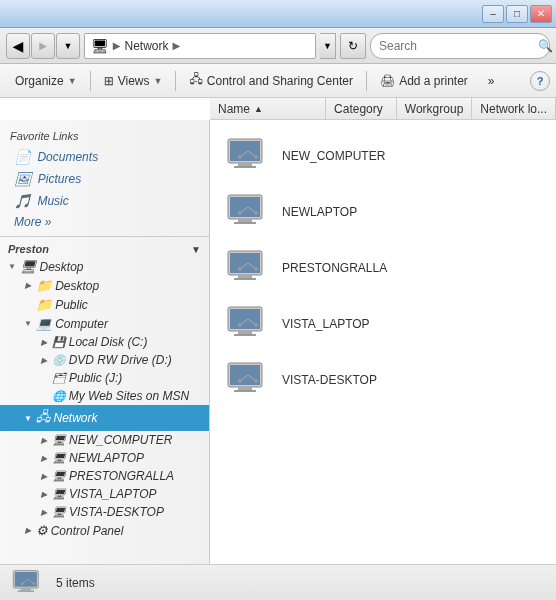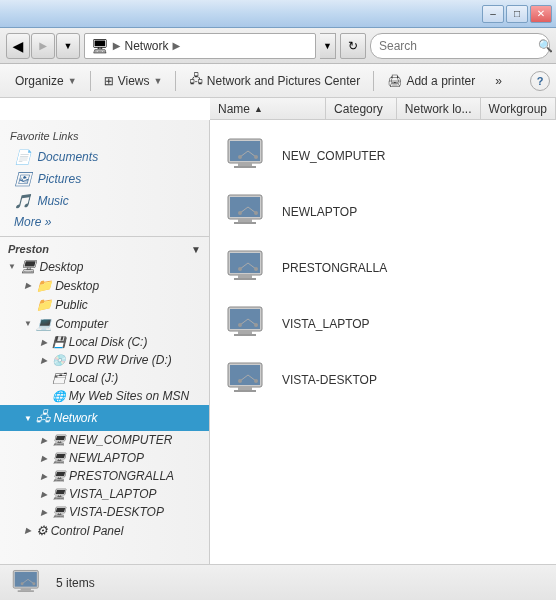--- a/index.html
+++ b/index.html
@@ -402,44 +402,44 @@
   </div>
   <div class="toolbar-separator"></div>
   <div class="toolbar-btn">
     <span>⊞</span>
     <span>Views</span>
     <span class="toolbar-chevron">▼</span>
   </div>
   <div class="toolbar-separator"></div>
   <div class="toolbar-btn">
     <span>🖧</span>
-    <span>Network and Pictures Center</span>
+    <span>Control and Sharing Center</span>
   </div>
   <div class="toolbar-separator"></div>
   <div class="toolbar-btn">
     <span>🖨</span>
     <span>Add a printer</span>
   </div>
   <div class="toolbar-btn">»</div>
   <div class="toolbar-help">?</div>
 </div>
 
 <div class="column-headers">
   <div class="col-header name-col">
     <span>Name</span>
     <span class="sort-arrow">▲</span>
   </div>
   <div class="col-header cat-col">
     <span>Category</span>
   </div>
+  <div class="col-header wg-col">
+    <span>Workgroup</span>
+  </div>
   <div class="col-header netloc-col">
     <span>Network lo...</span>
-  </div>
-  <div class="col-header wg-col">
-    <span>Workgroup</span>
   </div>
 </div>
 
 <div class="main-area">
 
   <div class="sidebar">
     <div class="fav-links-header">Favorite Links</div>
 
     <div class="fav-item">
       <span class="fav-icon">📄</span>
@@ -488,21 +488,21 @@
       <span class="tree-label">Local Disk (C:)</span>
     </div>
     <div class="tree-item" style="padding-left: 36px;">
       <span class="tree-toggle">▶</span>
       <span class="tree-icon" style="font-size:11px;">💿</span>
       <span class="tree-label">DVD RW Drive (D:)</span>
     </div>
     <div class="tree-item" style="padding-left: 36px;">
       <span class="tree-toggle" style="visibility:hidden">▶</span>
       <span class="tree-icon" style="font-size:11px;">🗂</span>
-      <span class="tree-label">Local (J:)</span>
+      <span class="tree-label">Public (J:)</span>
     </div>
     <div class="tree-item" style="padding-left: 36px;">
       <span class="tree-toggle" style="visibility:hidden">▶</span>
       <span class="tree-icon" style="font-size:11px;">🌐</span>
       <span class="tree-label">My Web Sites on MSN</span>
     </div>
     <div class="tree-item selected" style="padding-left: 20px;">
       <span class="tree-toggle selected">▼</span>
       <span class="tree-icon">🖧</span>
       <span class="tree-label">Network</span>

